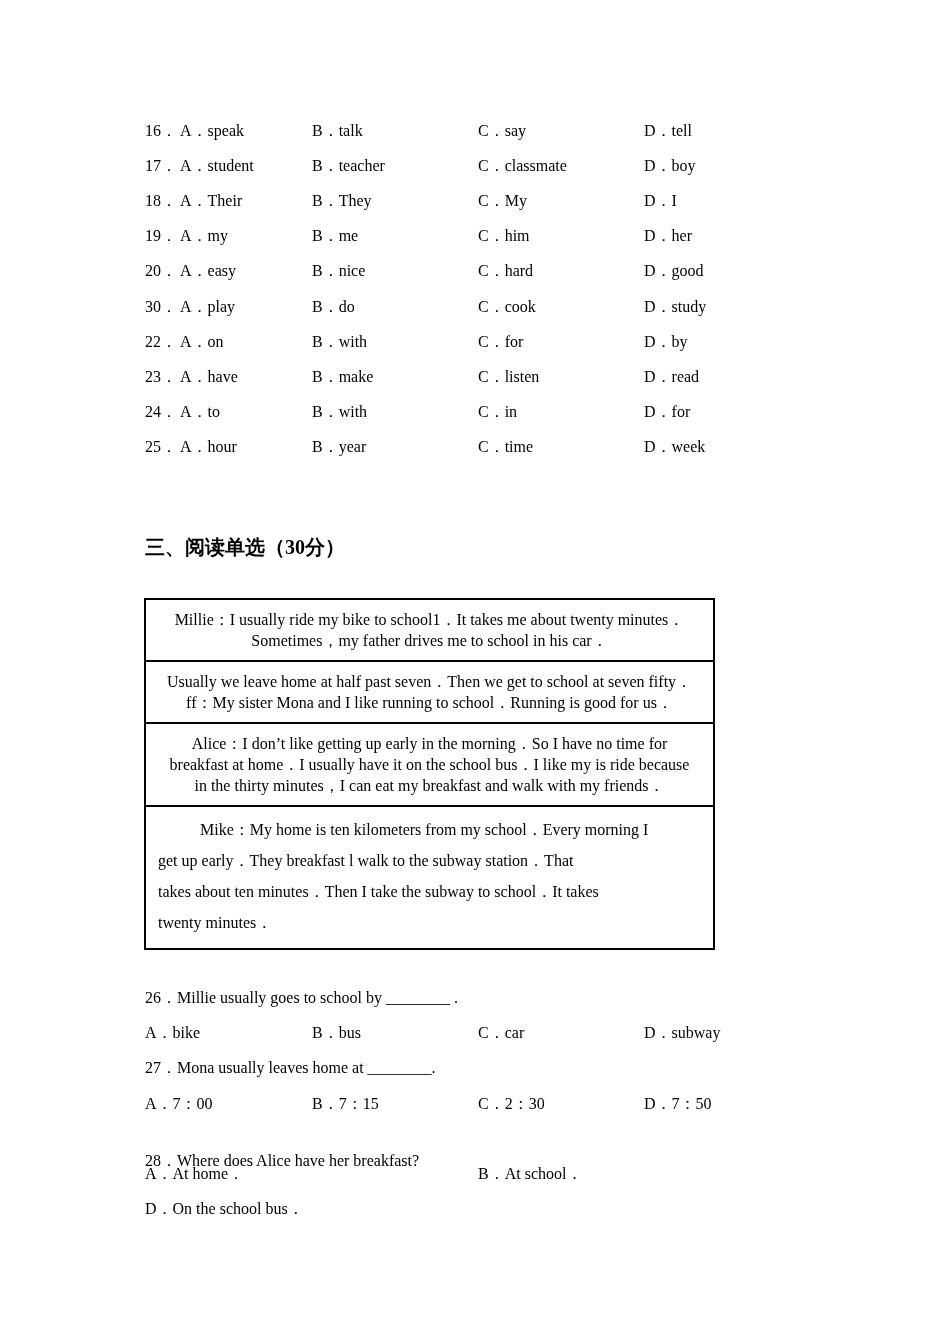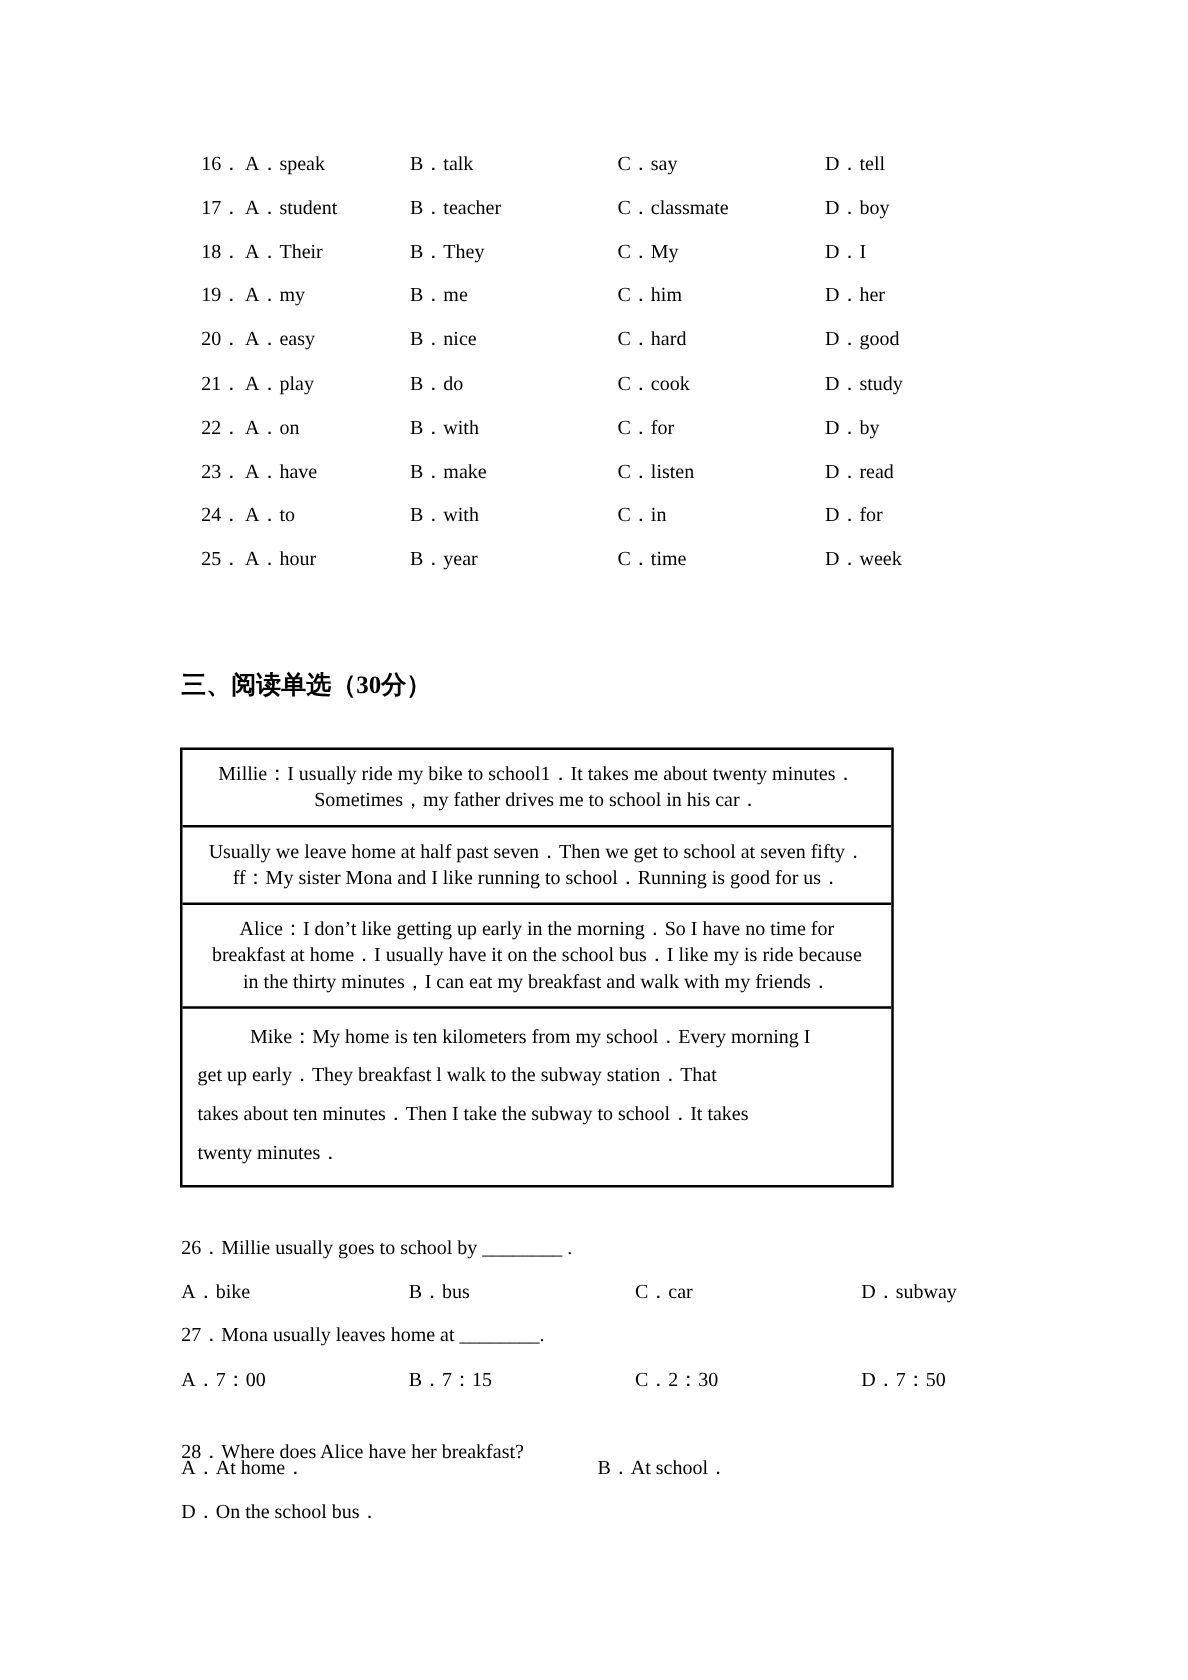--- a/index.html
+++ b/index.html
@@ -6,21 +6,21 @@
   .page {
     position: relative;
     width: 950px;
     height: 1344px;
     background: #ffffff;
     color: #000000;
     font-family: "Liberation Serif", "DejaVu Serif", serif;
     font-size: 16px;
   }
   
-  .cloze { position: absolute; left: 161px; top: 114px; width: 720px; }
+  .cloze { position: absolute; left: 145px; top: 114px; width: 720px; }
   .cloze-row {
     display: grid;
     grid-template-columns: 35px 132px 166px 166px 1fr;
     height: 35.1px;
     align-items: center;
     white-space: nowrap;
   }
   
   .section-header {
     position: absolute; left: 145px; top: 534px;
@@ -35,21 +35,20 @@
   .p-row + .p-row { border-top: 2px solid #000; }
   .p-center { text-align: center; }
   .p-mike { line-height: 31px; padding: 7px 12px 10px 12px; }
   .p-mike .indent { padding-left: 42px; }
   
   .q-stem { position: absolute; left: 145px; white-space: nowrap; }
   .q-options4 {
     position: absolute; left: 145px; width: 780px;
     display: grid; grid-template-columns: 167px 166px 166px 1fr;
     white-space: nowrap;
-    gap: 15px;
   }
   .q-options2 {
     position: absolute; left: 145px; width: 780px;
     display: grid; grid-template-columns: 333px 1fr;
     white-space: nowrap;
   }
 </style>
 </head>
 <body>
 
@@ -86,21 +85,21 @@
       <span>D．her</span>
     </div>
     <div class="cloze-row">
       <span>20．</span>
       <span>A．easy</span>
       <span>B．nice</span>
       <span>C．hard</span>
       <span>D．good</span>
     </div>
     <div class="cloze-row">
-      <span>21．</span>
+      <span>30．</span>
       <span>A．play</span>
       <span>B．do</span>
       <span>C．cook</span>
       <span>D．study</span>
     </div>
     <div class="cloze-row">
       <span>22．</span>
       <span>A．on</span>
       <span>B．with</span>
       <span>C．for</span>

